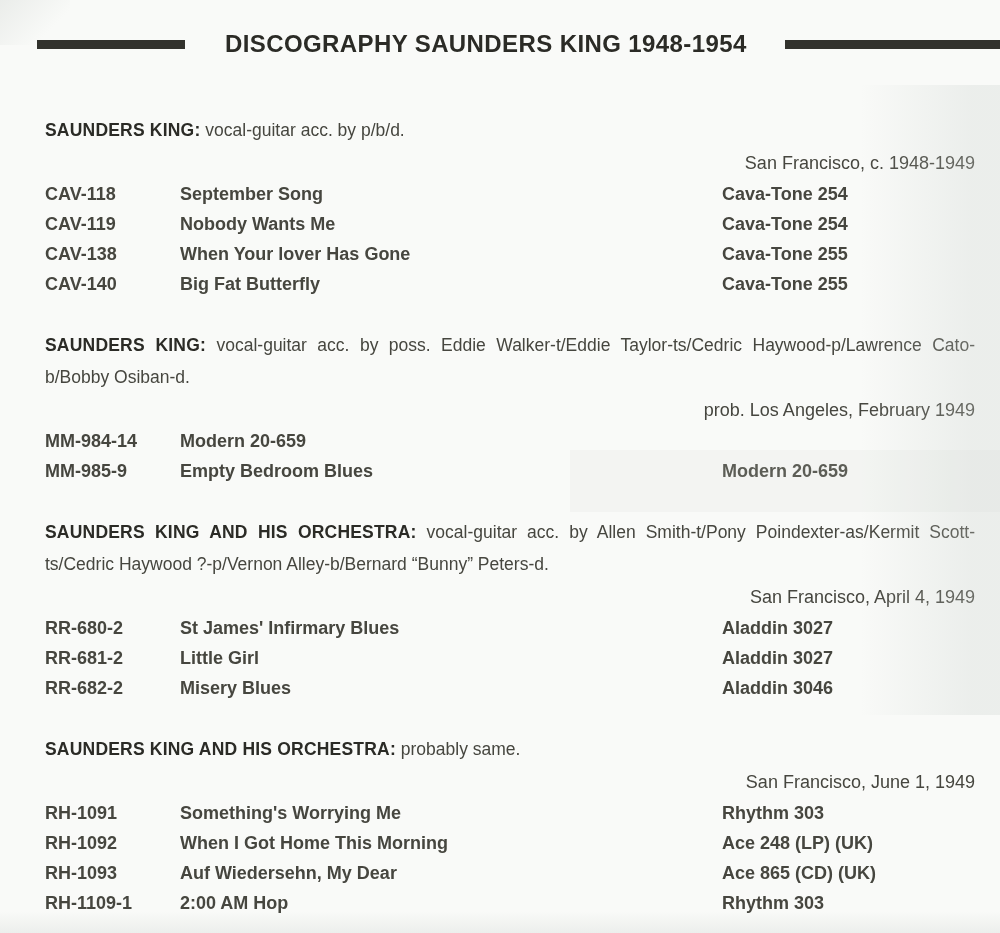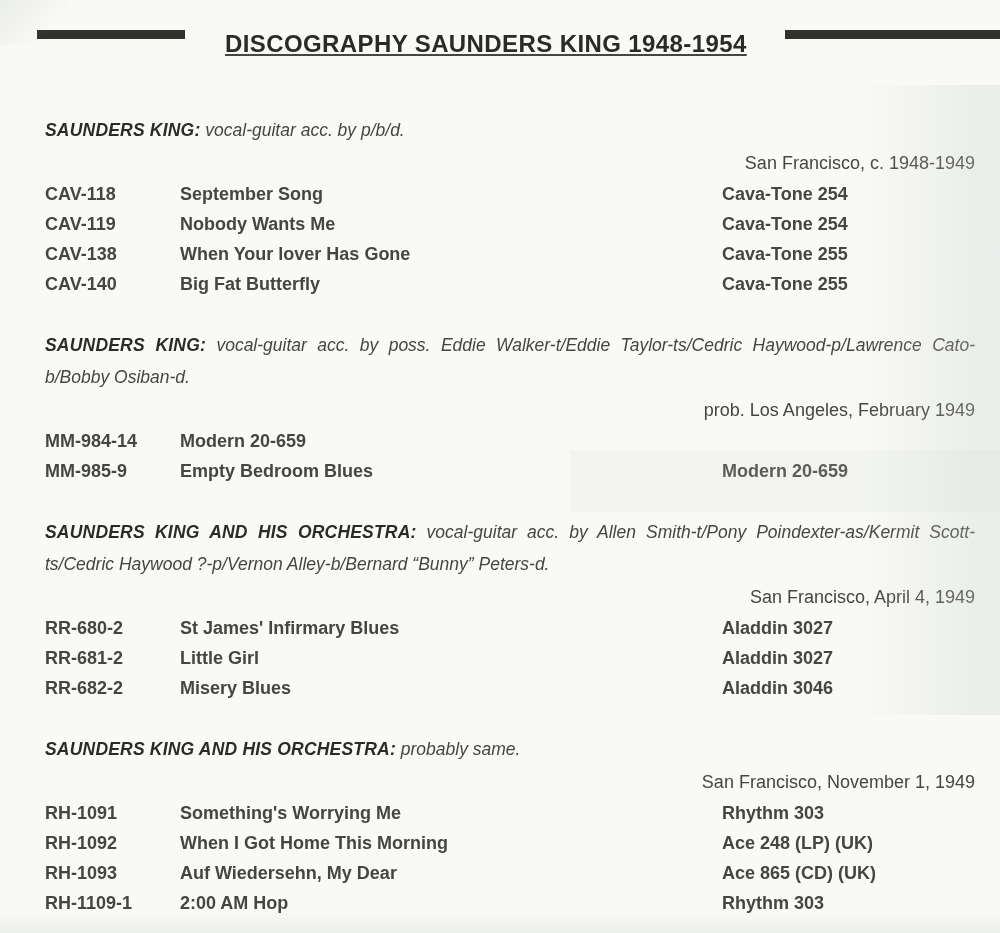--- a/index.html
+++ b/index.html
@@ -34,25 +34,24 @@
     background: linear-gradient(0deg, rgba(198,204,200,0.25) 0%, rgba(198,204,200,0) 100%);
   }
   .artifact.top-left-edge {
     left: 0; top: 0; width: 70px; height: 45px;
     background: linear-gradient(135deg, rgba(190,196,192,0.25) 0%, rgba(190,196,192,0) 70%);
   }
 
   
   .masthead {
     display: flex;
-    align-items: flex-start;
+    align-items: center;
     margin-top: 30px;
     height: 28px;
     padding-left: 37px;
-    text-decoration: underline;
   }
   .rule {
     height: 9px;
     background: var(--rule, #32322d);
   }
   .rule-left { width: 148px; flex: 0 0 auto; }
   .rule-right { flex: 1 1 auto; }
   .page-title {
     margin: 0 38px 0 40px;
     font-size: 24px;
@@ -68,21 +67,20 @@
   }
   .session { margin-top: 30px; }
   .session:first-child { margin-top: 56px; }
 
   .session-header {
     margin: 0;
     font-size: 17.5px;
     line-height: 32px;
     text-align: justify;
     color: var(--ink, #46463f);
-    font-style: italic;
   }
   .session-artist {
     font-weight: 700;
     letter-spacing: 0.2px;
     color: var(--heading-ink, #2b2b26);
   }
   .session-location {
     margin: 3px 0 2px 0;
     font-size: 18px;
     line-height: 28px;
@@ -175,21 +173,21 @@
   </div>
           <div class="track">
     <span class="matrix">RR-682-2</span>
     <span class="title">Misery Blues</span>
     <span class="release">Aladdin 3046</span>
   </div>
         </div>
   </section>
       <section class="session">
     <p class="session-header"><strong class="session-artist">SAUNDERS KING AND HIS ORCHESTRA:</strong> <span class="session-personnel">probably same.</span></p>
-    <p class="session-location">San Francisco, November 1, 1949</p>
+    <p class="session-location">San Francisco, June 1, 1949</p>
     <div class="tracks">
           <div class="track">
     <span class="matrix">RH-1091</span>
     <span class="title">Something's Worrying Me</span>
     <span class="release">Rhythm 303</span>
   </div>
           <div class="track">
     <span class="matrix">RH-1092</span>
     <span class="title">When I Got Home This Morning</span>
     <span class="release">Ace 248 (LP) (UK)</span>

